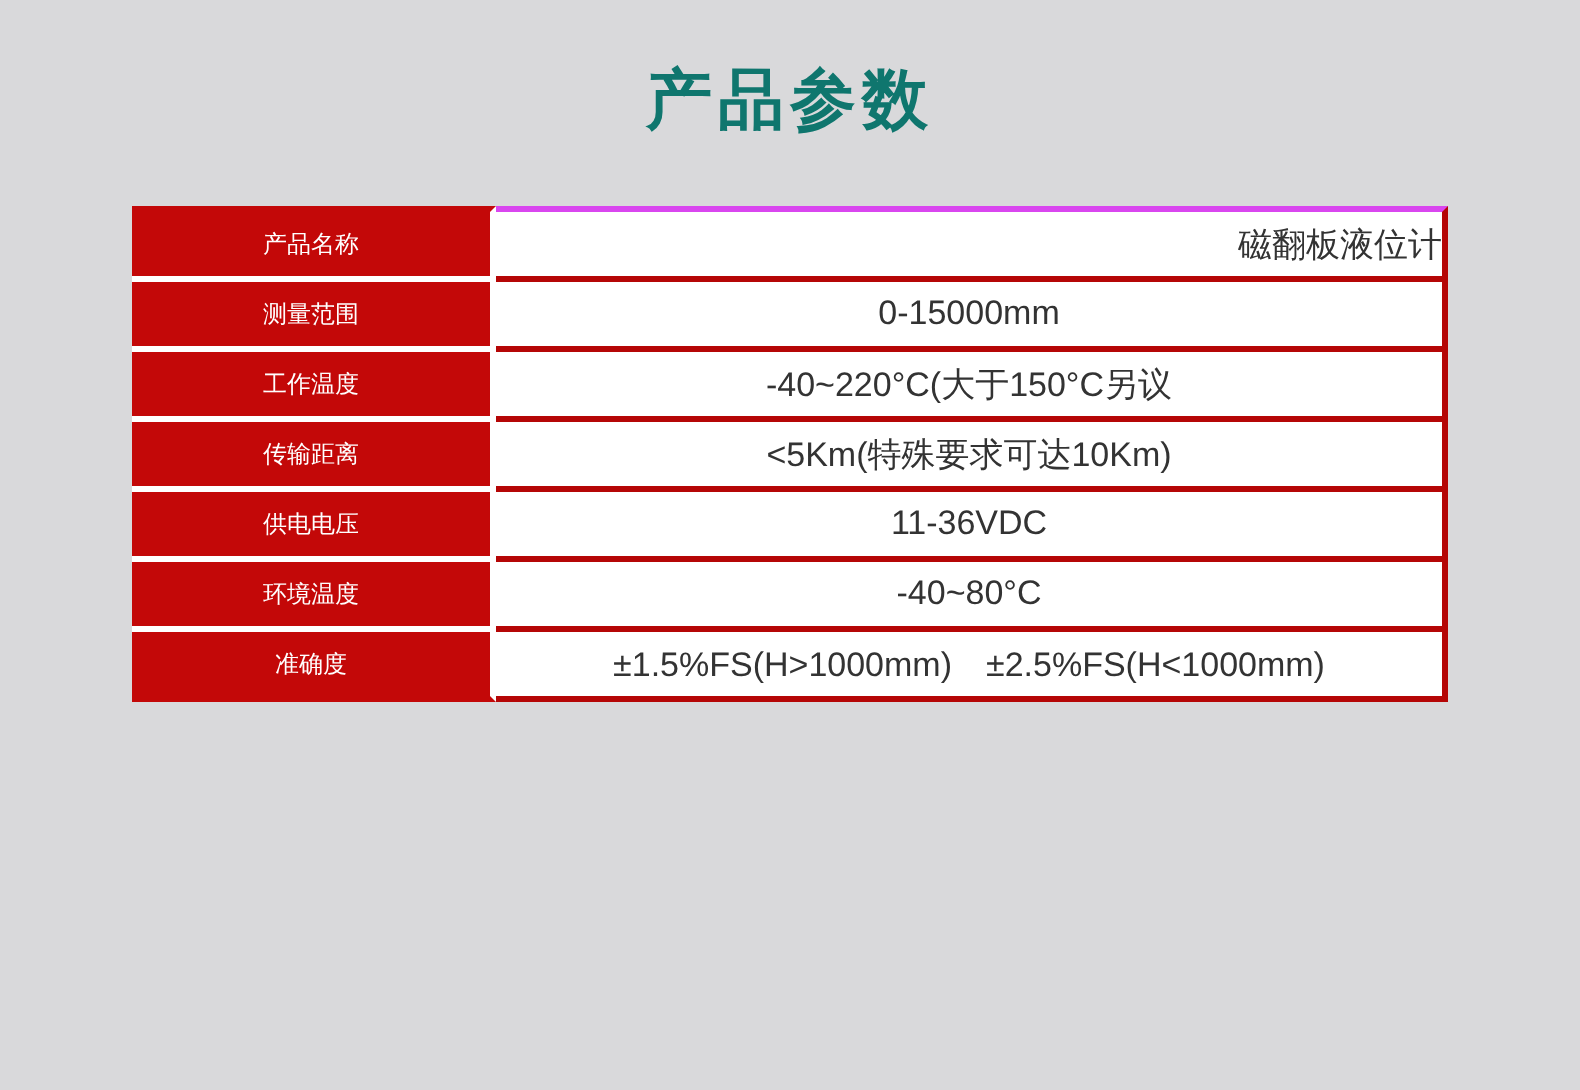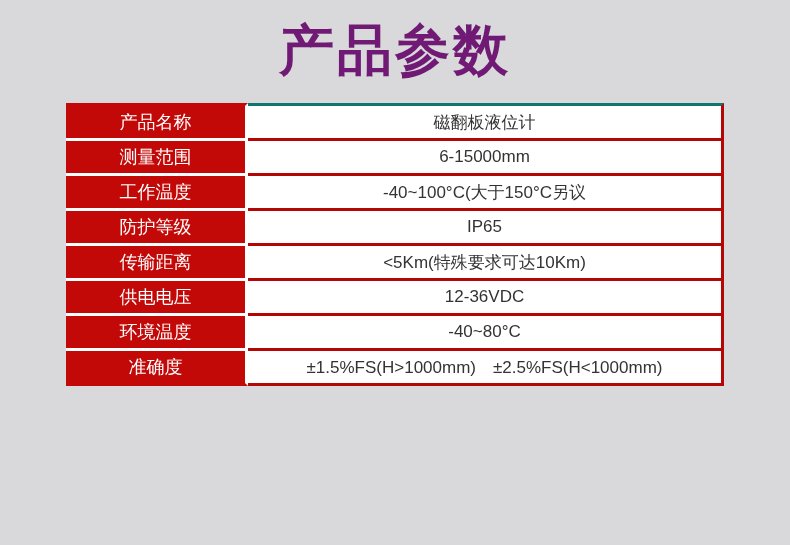--- a/index.html
+++ b/index.html
@@ -10,93 +10,89 @@
     width: 790px;
     height: 545px;
     background: #d9d9db;
     font-family: "Liberation Sans", "DejaVu Sans", sans-serif;
     overflow: hidden;
   }
   .page-title {
     margin: 0;
     padding-top: 23px;
     text-align: center;
-    font-size: 55px;
+    font-size: 33px;
     line-height: 54px;
     font-weight: bold;
-    color: #701a75;
+    color: #0f766e;
     letter-spacing: 3px;
   }
   table.spec-table {
     width: 658px;
     margin: 26px auto 0 auto;
     border-collapse: separate;
     border-spacing: 0;
     table-layout: fixed;
   }
   .spec-table td {
     height: 32px;
     padding: 0;
     text-align: center;
     vertical-align: middle;
     white-space: pre;
     overflow: hidden;
   }
   .spec-table td.label {
     background: #c30808;
     color: #ffffff;
-    font-size: 18px;
+    font-size: 12px;
     border-right: 3px solid #ffffff;
     border-bottom: 3px solid #ffffff;
   }
   .spec-table td.value {
     background: #ffffff;
     color: #333333;
     font-size: 17px;
     border-right: 3px solid #b50606;
     border-bottom: 3px solid #b50606;
   }
   .spec-table tr:first-child td.label { border-top: 3px solid #c30808; }
-  .spec-table tr:first-child td.value { border-top: 3px solid #0f766e; }
+  .spec-table tr:first-child td.value { border-top: 3px solid #d946ef; text-align: right; }
   .spec-table tr:last-child  td.label { border-bottom-color: #c30808; font-family: Liberation Serif, serif; }
 </style>
 </head>
 <body>
 
 <h1 class="page-title">产品参数</h1>
 
 <table class="spec-table">
   <colgroup>
     <col style="width:182px">
     <col>
   </colgroup>
   <tbody>
       <tr>
         <td class="label">产品名称</td>
         <td class="value">磁翻板液位计</td>
       </tr>
       <tr>
         <td class="label">测量范围</td>
-        <td class="value">6-15000mm</td>
+        <td class="value">0-15000mm</td>
       </tr>
       <tr>
         <td class="label">工作温度</td>
-        <td class="value">-40~100°C(大于150°C另议</td>
-      </tr>
-      <tr>
-        <td class="label">防护等级</td>
-        <td class="value">IP65</td>
+        <td class="value">-40~220°C(大于150°C另议</td>
       </tr>
       <tr>
         <td class="label">传输距离</td>
         <td class="value">&lt;5Km(特殊要求可达10Km)</td>
       </tr>
       <tr>
         <td class="label">供电电压</td>
-        <td class="value">12-36VDC</td>
+        <td class="value">11-36VDC</td>
       </tr>
       <tr>
         <td class="label">环境温度</td>
         <td class="value">-40~80°C</td>
       </tr>
       <tr>
         <td class="label">准确度</td>
         <td class="value">±1.5%FS(H&gt;1000mm)　±2.5%FS(H&lt;1000mm)</td>
       </tr>
     </tbody>

